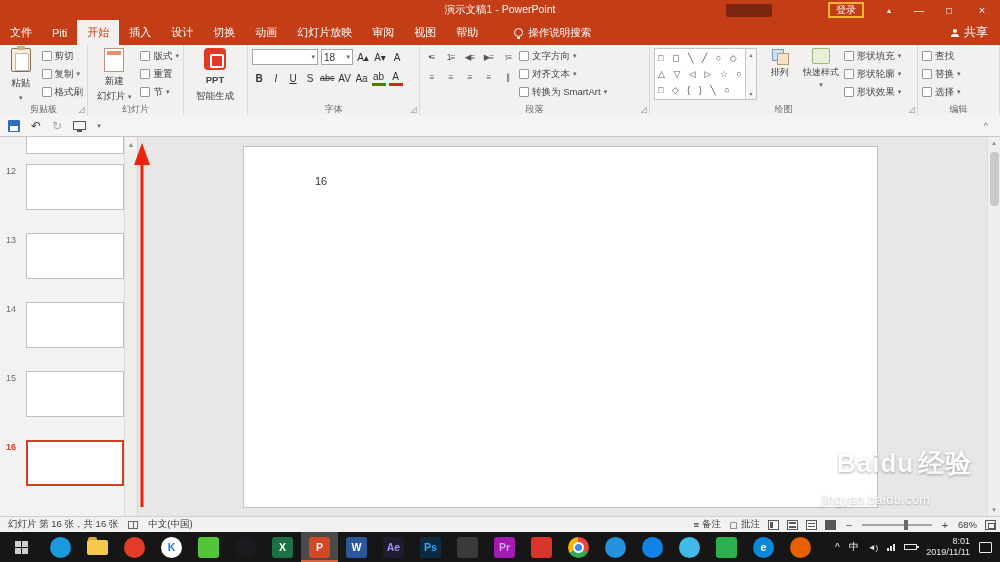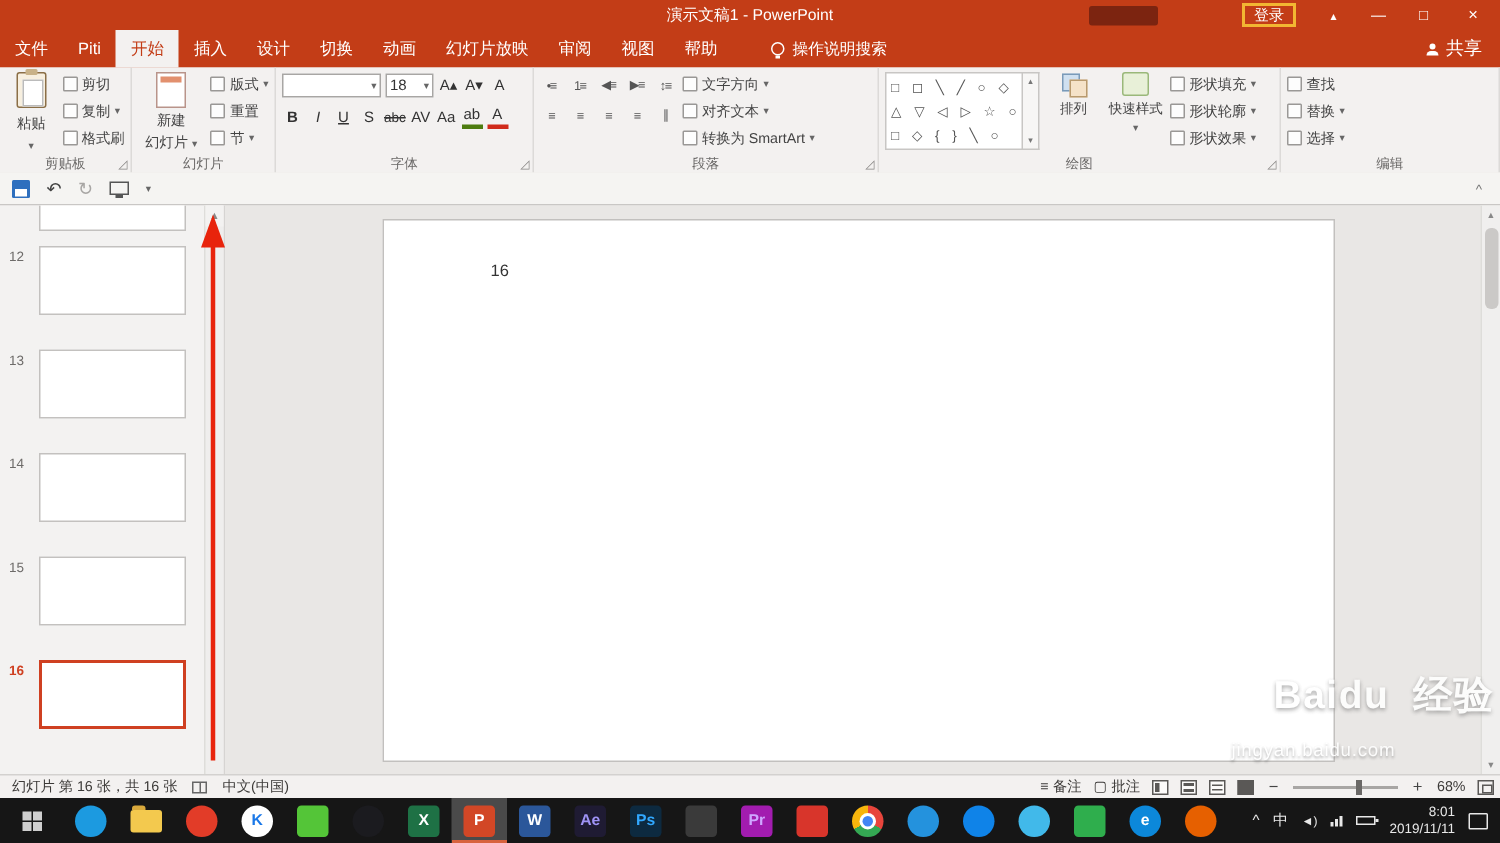--- a/index.html
+++ b/index.html
@@ -72,38 +72,38 @@
   .qat{position:absolute;top:115px;left:0;right:0;height:22px;background:#f5f4f2;border-bottom:1px solid #c9c7c5;display:flex;align-items:center;gap:11px;padding-left:8px;color:#444;font-size:12px}
   .save-ic{width:12px;height:12px;background:#2e6fbe;position:relative;border-radius:1px}
   .save-ic::after{content:"";position:absolute;left:2px;bottom:1px;width:8px;height:5px;background:#fff}
   .redo-dis{color:#a8a6a4}
   .monitor-ic{width:13px;height:9px;border:1px solid #555;position:relative}
   .monitor-ic::after{content:"";position:absolute;left:3px;bottom:-3px;width:5px;height:2px;background:#555}
   .qat .collapse{margin-left:auto;margin-right:12px;font-size:9px;color:#777}
 
   
   .main{position:absolute;top:137px;left:0;right:0;height:379px;display:flex}
-  .thumbs{width:150px;background:#f3f2f1;position:relative;border-right:1px solid #d6d4d2}
+  .thumbs{width:138px;background:#f3f2f1;position:relative;border-right:1px solid #d6d4d2}
   .thumb{position:absolute;left:26px;width:98px;height:46px;background:#fff;border:1px solid #c3c1bf}
   .thumb.partial{top:0;height:17px;border-top:none}
   .thumb.selected{border:2px solid #cf4021}
   .tnum{position:absolute;left:6px;font-size:9px;color:#6d6b69}
   .tnum.selected{color:#cf4021;font-weight:bold}
   .pscroll{position:absolute;right:0;top:0;width:13px;height:100%;background:#efeeed;border-left:1px solid #deddda}
   .pscroll .up{height:14px;display:flex;align-items:center;justify-content:center;font-size:7px;color:#888;background:#f3f2f1}
   .annot-arrow{position:absolute;left:131px;top:4px;z-index:6}
   .canvas{flex:1;position:relative;background:#e9e7e5}
   .slide{position:absolute;left:105px;top:9px;width:635px;height:362px;background:#fff;border:1px solid #c2c0be}
   .slide-num{position:absolute;left:71px;top:28px;font-size:11px;color:#333}
   .vscroll{position:absolute;right:0;top:0;width:13px;height:100%;background:#f0efee;border-left:1px solid #deddda;display:flex;flex-direction:column;align-items:center;justify-content:space-between;padding:2px 0;font-size:7px;color:#888}
   .vthumb{position:absolute;top:15px;left:2px;width:9px;height:54px;background:#cbc9c7;border-radius:4px}
 
   
   .watermark{position:absolute;left:805px;top:450px;width:192px;z-index:40;color:#fff;opacity:.88;pointer-events:none}
-  .wm-row{display:flex;align-items:center;gap:16px;text-shadow:0 1px 3px rgba(90,90,90,.6)}
+  .wm-row{display:flex;align-items:center;gap:4px;text-shadow:0 1px 3px rgba(90,90,90,.6)}
   .wm-en,.wm-cn{font-size:26px;font-weight:bold;letter-spacing:1px;line-height:1}
   .wm-url{font-size:12.5px;margin-top:17px;padding-left:16px;letter-spacing:.5px;text-shadow:0 1px 2px rgba(90,90,90,.6)}
   .paw{position:relative;width:28px;height:24px}
   .paw .pad{position:absolute;bottom:0;left:6px;width:16px;height:11px;background:#fff;border-radius:50% 50% 45% 45%}
   .paw .t1{position:absolute;left:0;top:8px;width:5px;height:7px;background:#fff;border-radius:50%}
   .paw .t2{position:absolute;left:7px;top:1px;width:5px;height:7px;background:#fff;border-radius:50%}
   .paw .t3{position:absolute;left:15px;top:1px;width:5px;height:7px;background:#fff;border-radius:50%}
   .paw .t4{position:absolute;left:22px;top:8px;width:5px;height:7px;background:#fff;border-radius:50%}
 
   
@@ -231,20 +231,27 @@
           </span>
         <span class="sbtn">
             <span class="mini-ic"></span>
             <span>节</span>
             <span class="car">▾</span>
           </span>
       </div>
       <span class="glabel">幻灯片</span>
     </div>
 
+    <div class="group g-ai">
+      <div class="bigbtn" style="width:54px">
+        <span class="ai-ic"></span>
+        <span style="font-weight:bold">PPT</span>
+        <span>智能生成</span>
+      </div>
+    </div>
 
     <div class="group g-font">
       <div class="fontrow">
         <span class="combo name">
             <span></span>
             <span class="car">▾</span>
           </span>
         <span class="combo size">
             <span>18</span>
             <span class="car">▾</span>

